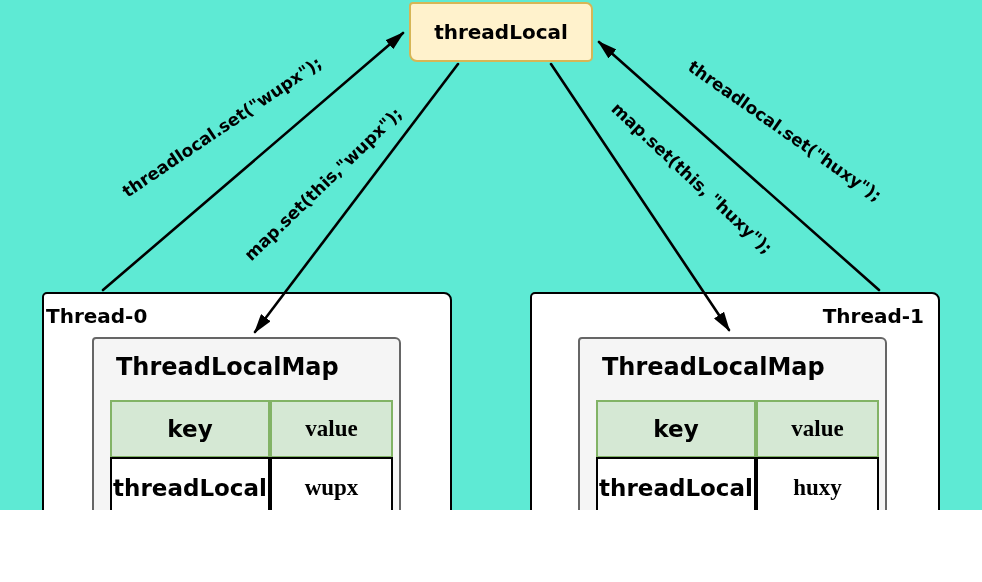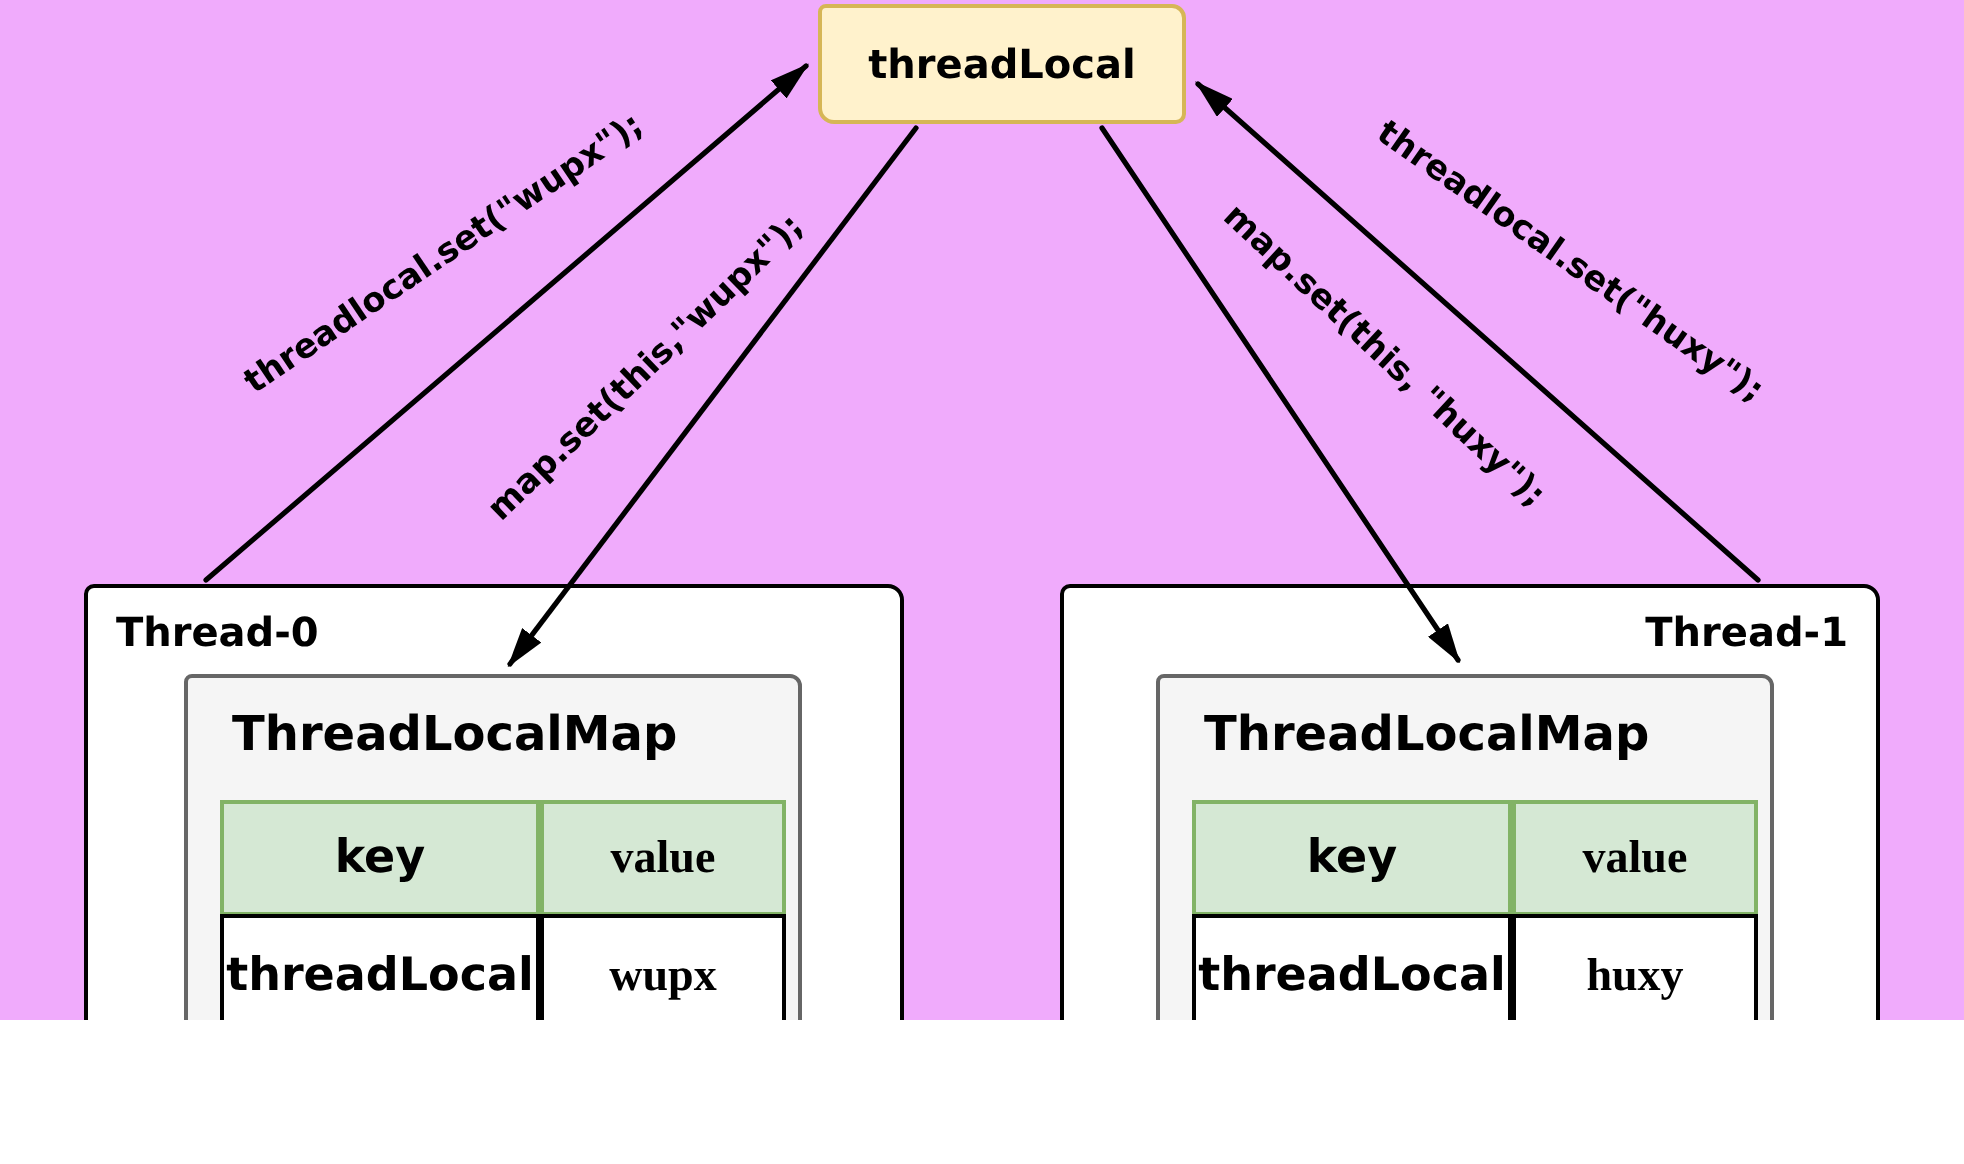--- a/index.html
+++ b/index.html
@@ -1,20 +1,20 @@
 <!DOCTYPE html>
 <html style="--top-box-fill: #FFF2CC; --top-box-border: #D6B656; --thread-box-fill: #FFFFFF; --thread-box-border: #000000; --map-box-fill: #F5F5F5; --map-box-border: #666666; --header-fill: #D5E8D4; --header-border: #82B366; --cell-fill: #FFFFFF; --cell-border: #000000; --arrow: #000000;"><head>
 <meta charset="utf-8">
 <style>
   html, body { margin: 0; padding: 0; background: #ffffff; }
   #canvas {
     position: relative;
     width: 982px;
     height: 510px;
-    background: #f0abfc;
+    background: #5eead4;
     font-family: "DejaVu Sans", "Liberation Sans", sans-serif;
     overflow: hidden;
   }
 
   
   .top-box {
     position: absolute;
     left: 409px; top: 2px;
     width: 184px; height: 60px;
     background: var(--top-box-fill, #FFF2CC);
@@ -34,21 +34,21 @@
     border-radius: 5px 8px 4px 7px;
     box-sizing: border-box;
   }
   #thread-0 { left: 42px; }
   #thread-1 { left: 530px; }
   .thread-name {
     position: absolute; top: 10px;
     font-size: 20px; font-weight: bold; color: #000;
     white-space: nowrap;
   }
-  .thread-name.left-pos  { left: 14px; }
+  .thread-name.left-pos  { left: 2px; }
   .thread-name.right-pos { right: 14px; }
 
   
   .map-box {
     position: absolute;
     top: 43px; width: 309px; height: 207px;
     background: var(--map-box-fill, #F5F5F5);
     border: 2.5px solid var(--map-box-border, #666666);
     border-radius: 4px 6px 5px 7px;
     box-sizing: border-box;

